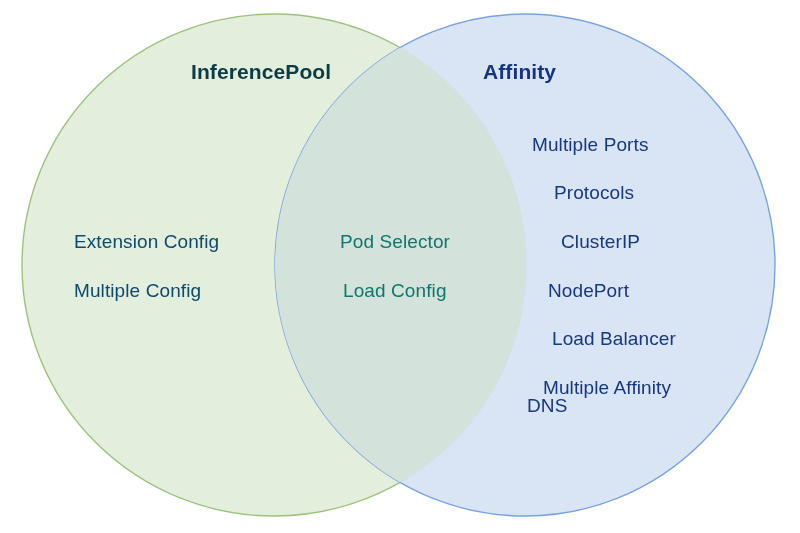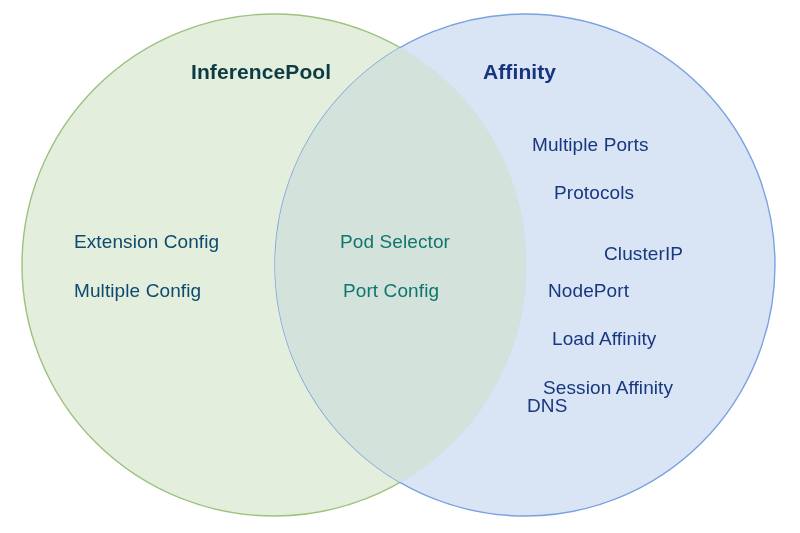--- a/index.html
+++ b/index.html
@@ -78,30 +78,30 @@
     <div class="vlabel title title-left" style="left:191px; top:61px;">InferencePool</div>
 
     <div class="vlabel title title-right" style="left:483px; top:61px;">Affinity</div>
 
     <div class="vlabel item t-left" style="left:74px; top:232px;">Extension Config</div>
 
     <div class="vlabel item t-left" style="left:74px; top:281px;">Multiple Config</div>
 
     <div class="vlabel item t-mid" style="left:340px; top:232px;">Pod Selector</div>
 
-    <div class="vlabel item t-mid" style="left:343px; top:281px;">Port Config</div>
+    <div class="vlabel item t-mid" style="left:343px; top:281px;">Load Config</div>
 
     <div class="vlabel item t-right" style="left:532px; top:135px;">Multiple Ports</div>
 
     <div class="vlabel item t-right" style="left:554px; top:183px;">Protocols</div>
 
-    <div class="vlabel item t-right" style="left:561px; top:244px;margin-left:43px;">ClusterIP</div>
+    <div class="vlabel item t-right" style="left:561px; top:232px;">ClusterIP</div>
 
     <div class="vlabel item t-right" style="left:548px; top:281px;">NodePort</div>
 
-    <div class="vlabel item t-right" style="left:552px; top:329px;">Load Affinity</div>
+    <div class="vlabel item t-right" style="left:552px; top:329px;">Load Balancer</div>
 
-    <div class="vlabel item t-right" style="left:543px; top:378px;">Session Affinity</div>
+    <div class="vlabel item t-right" style="left:543px; top:378px;">Multiple Affinity</div>
 
     <div class="vlabel item t-right" style="left:527px; top:396px;">DNS</div>
 
   </div>
 </div>
 
 </body></html>

